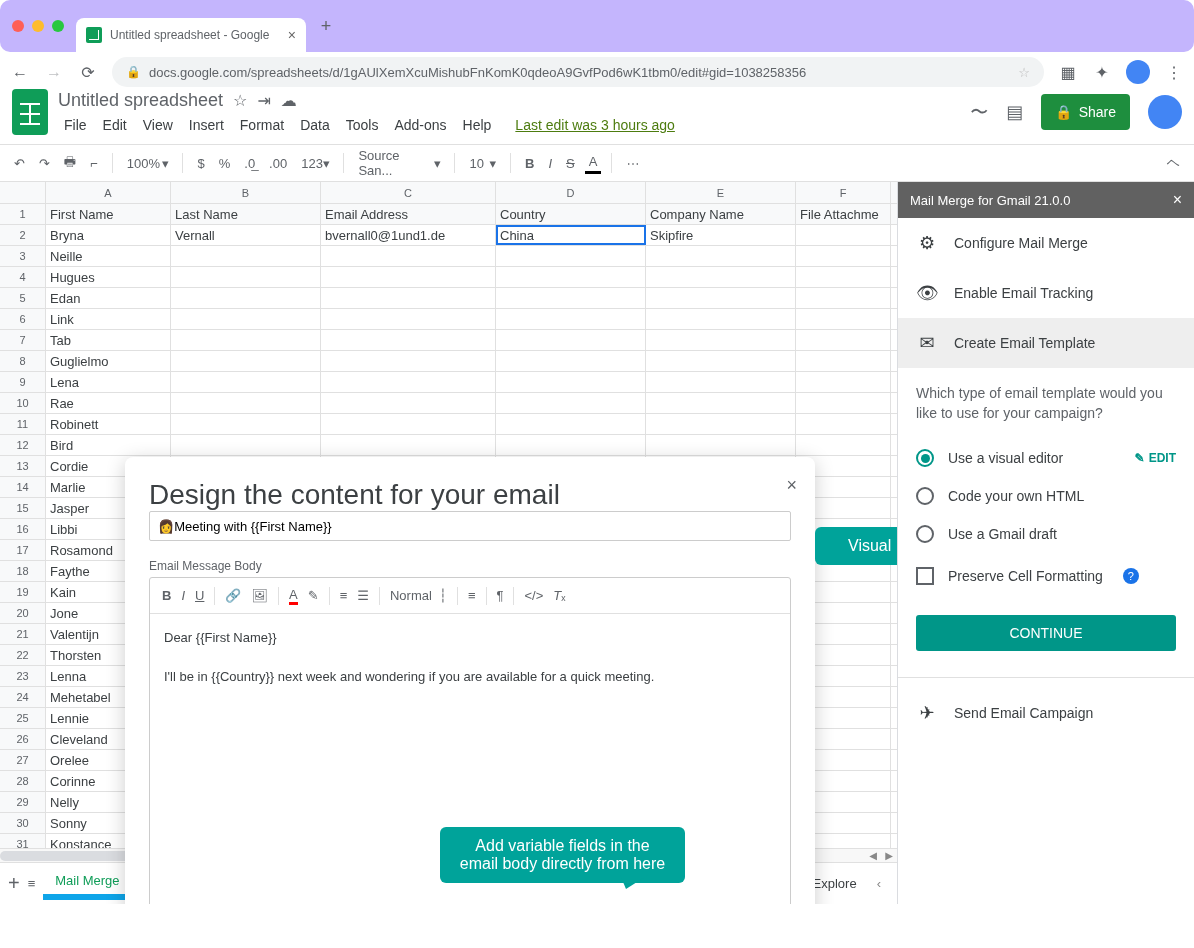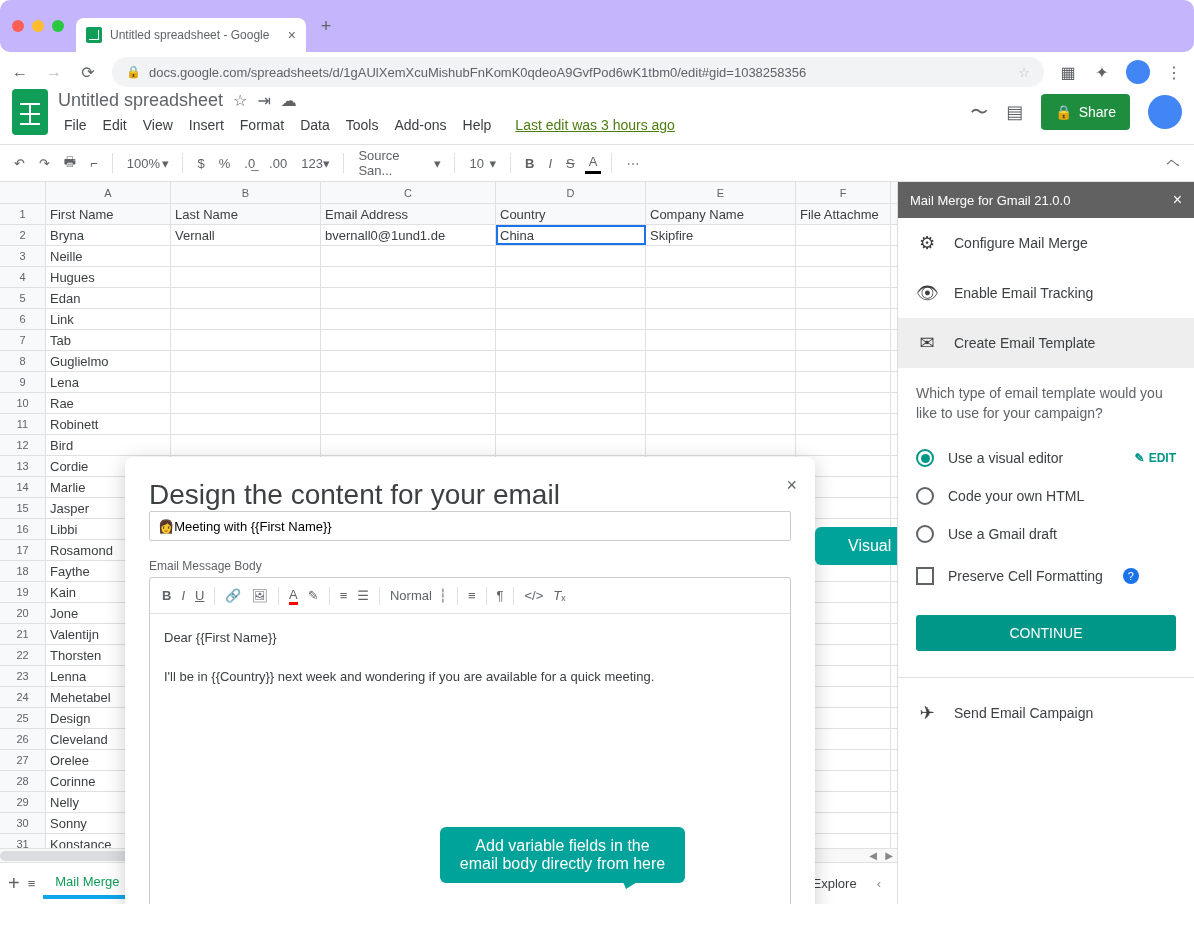--- a/index.html
+++ b/index.html
@@ -65,21 +65,21 @@
 .cA{width:125px}.cB{width:150px}.cC{width:175px}.cD{width:150px}.cE{width:150px}.cF{width:95px}
 .cell.selected{outline:2px solid #1a73e8;outline-offset:-2px;}
 .hscroll{height:14px;background:#f8f8f8;border-top:1px solid #e0e0e0;display:flex;}
 .hscroll .track{flex:1;position:relative;}
 .hscroll .thumb{position:absolute;left:0;width:420px;height:10px;top:2px;background:#dadce0;border-radius:5px;}
 .hscroll .arr{width:16px;text-align:center;color:#888;font-size:10px;line-height:14px;}
 
 
 .sheet-tabs{height:42px;border-top:1px solid #e0e0e0;display:flex;align-items:center;padding:0 8px;gap:8px;font-size:13px;}
 .stab{padding:6px 12px;border-right:1px solid #e0e0e0;display:flex;align-items:center;gap:6px;}
-.stab.active{color:#0f9d58;font-weight:500;border-bottom:4px solid #0ea5e9;}
+.stab.active{color:#0f9d58;font-weight:500;border-bottom:6px solid #0ea5e9;}
 .explore{margin-left:auto;display:flex;align-items:center;gap:6px;padding:4px 8px;}
 .explore .eicon{width:18px;height:18px;background:#0f9d58;border-radius:3px;}
 
 
 .modal{position:absolute;left:125px;top:275px;width:690px;height:590px;background:#fff;border-radius:8px;box-shadow:0 4px 20px rgba(0,0,0,.2);padding:22px 24px;z-index:5;}
 .modal h2{font-size:28px;font-weight:400;color:#3c4043;}
 .modal .mclose{position:absolute;right:18px;top:18px;color:#5f6368;font-size:18px;}
 .mlabel{font-size:12px;color:#5f6368;margin-top:18px;margin-bottom:4px;}
 .minput{width:100%;height:30px;border:1px solid #ccc;border-radius:2px;padding:0 8px;font-size:13px;}
 .editor-box{border:1px solid #ccc;border-radius:3px;margin-top:4px;}
@@ -436,21 +436,21 @@
             <div class="rownum">24</div>
             <div class="cell cA">Mehetabel</div>
             <div class="cell cB"></div>
             <div class="cell cC"></div>
             <div class="cell cD"></div>
             <div class="cell cE"></div>
             <div class="cell cF"></div>
           </div>
           <div class="grid-row">
             <div class="rownum">25</div>
-            <div class="cell cA">Design</div>
+            <div class="cell cA">Lennie</div>
             <div class="cell cB"></div>
             <div class="cell cC"></div>
             <div class="cell cD"></div>
             <div class="cell cE"></div>
             <div class="cell cF"></div>
           </div>
           <div class="grid-row">
             <div class="rownum">26</div>
             <div class="cell cA">Cleveland</div>
             <div class="cell cB"></div>

